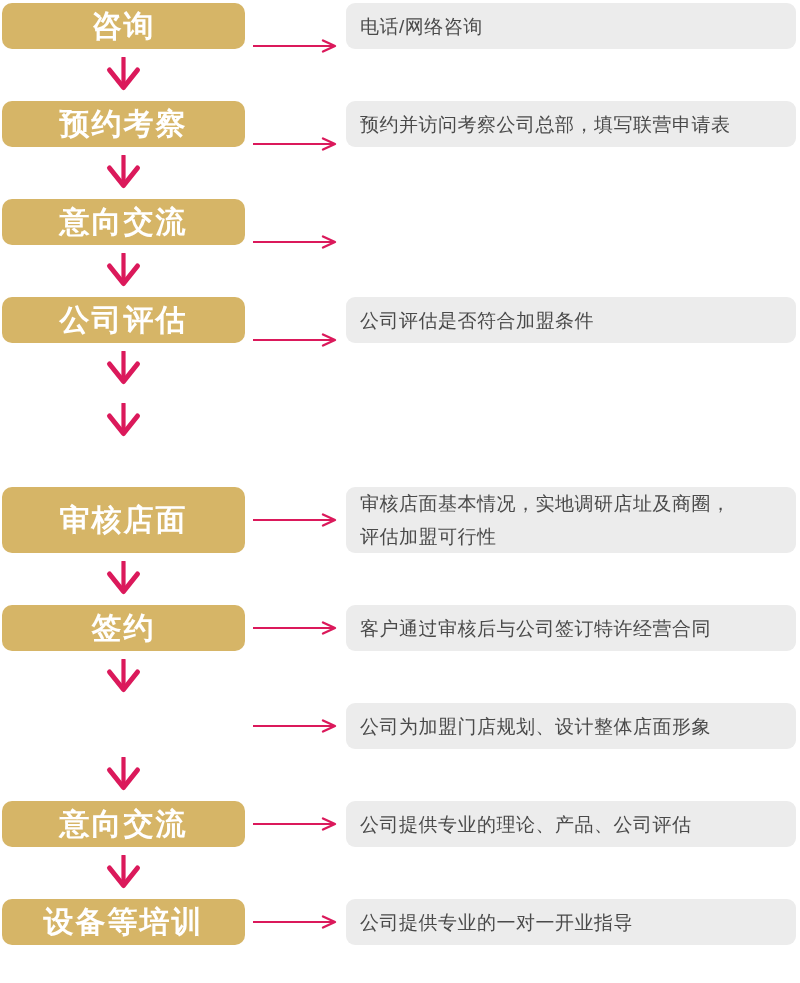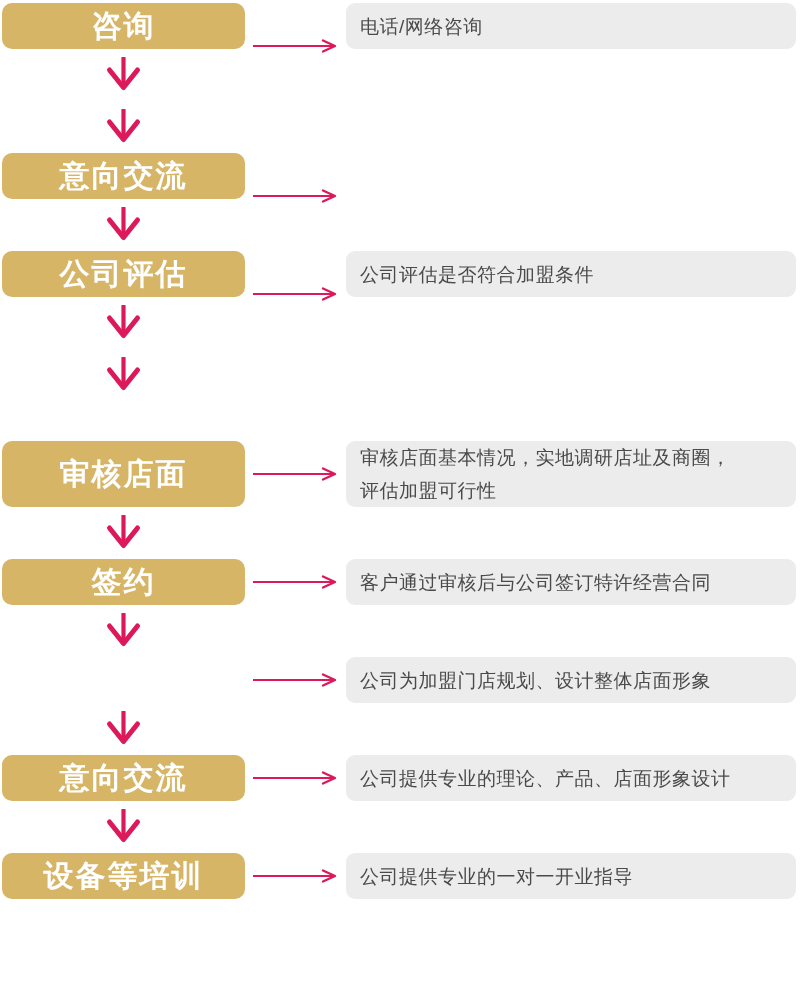--- a/index.html
+++ b/index.html
@@ -102,20 +102,32 @@
     <div class="desc-box">
       <span class="desc-text">电话/网络咨询</span>
     </div>
   </div>
     <div class="gap">
     <svg class="down-arrow" viewBox="0 0 37 36" aria-hidden="true">
       <path class="stroke" d="M18.5 1 V 25" stroke-width="4.2" stroke-linecap="round"></path>
       <path class="stroke" d="M4.5 13 L18.5 30.5 L32.5 13" stroke-width="5" stroke-linecap="round" stroke-linejoin="round"></path>
     </svg>
   </div>
+    <div class="row arrow-low">
+    <div class="step-box">
+      <span class="step-label">预约考察</span>
+    </div>
+    <svg class="h-arrow" viewBox="0 0 86 20" aria-hidden="true">
+      <path class="stroke" d="M1 10 H 81" stroke-width="2.2"></path>
+      <path class="stroke" d="M71 4.5 L83 10 L71 15.5" stroke-width="2.4" stroke-linecap="round" stroke-linejoin="round"></path>
+    </svg>
+    <div class="desc-box">
+      <span class="desc-text">预约并访问考察公司总部，填写联营申请表</span>
+    </div>
+  </div>
     <div class="gap">
     <svg class="down-arrow" viewBox="0 0 37 36" aria-hidden="true">
       <path class="stroke" d="M18.5 1 V 25" stroke-width="4.2" stroke-linecap="round"></path>
       <path class="stroke" d="M4.5 13 L18.5 30.5 L32.5 13" stroke-width="5" stroke-linecap="round" stroke-linejoin="round"></path>
     </svg>
   </div>
     <div class="row arrow-low">
     <div class="step-box">
       <span class="step-label">意向交流</span>
     </div>
@@ -208,21 +220,21 @@
   </div>
     <div class="row arrow-center">
     <div class="step-box">
       <span class="step-label">意向交流</span>
     </div>
     <svg class="h-arrow" viewBox="0 0 86 20" aria-hidden="true">
       <path class="stroke" d="M1 10 H 81" stroke-width="2.2"></path>
       <path class="stroke" d="M71 4.5 L83 10 L71 15.5" stroke-width="2.4" stroke-linecap="round" stroke-linejoin="round"></path>
     </svg>
     <div class="desc-box">
-      <span class="desc-text">公司提供专业的理论、产品、店面形象设计</span>
+      <span class="desc-text">公司提供专业的理论、产品、公司评估</span>
     </div>
   </div>
     <div class="gap">
     <svg class="down-arrow" viewBox="0 0 37 36" aria-hidden="true">
       <path class="stroke" d="M18.5 1 V 25" stroke-width="4.2" stroke-linecap="round"></path>
       <path class="stroke" d="M4.5 13 L18.5 30.5 L32.5 13" stroke-width="5" stroke-linecap="round" stroke-linejoin="round"></path>
     </svg>
   </div>
     <div class="row arrow-center">
     <div class="step-box">

